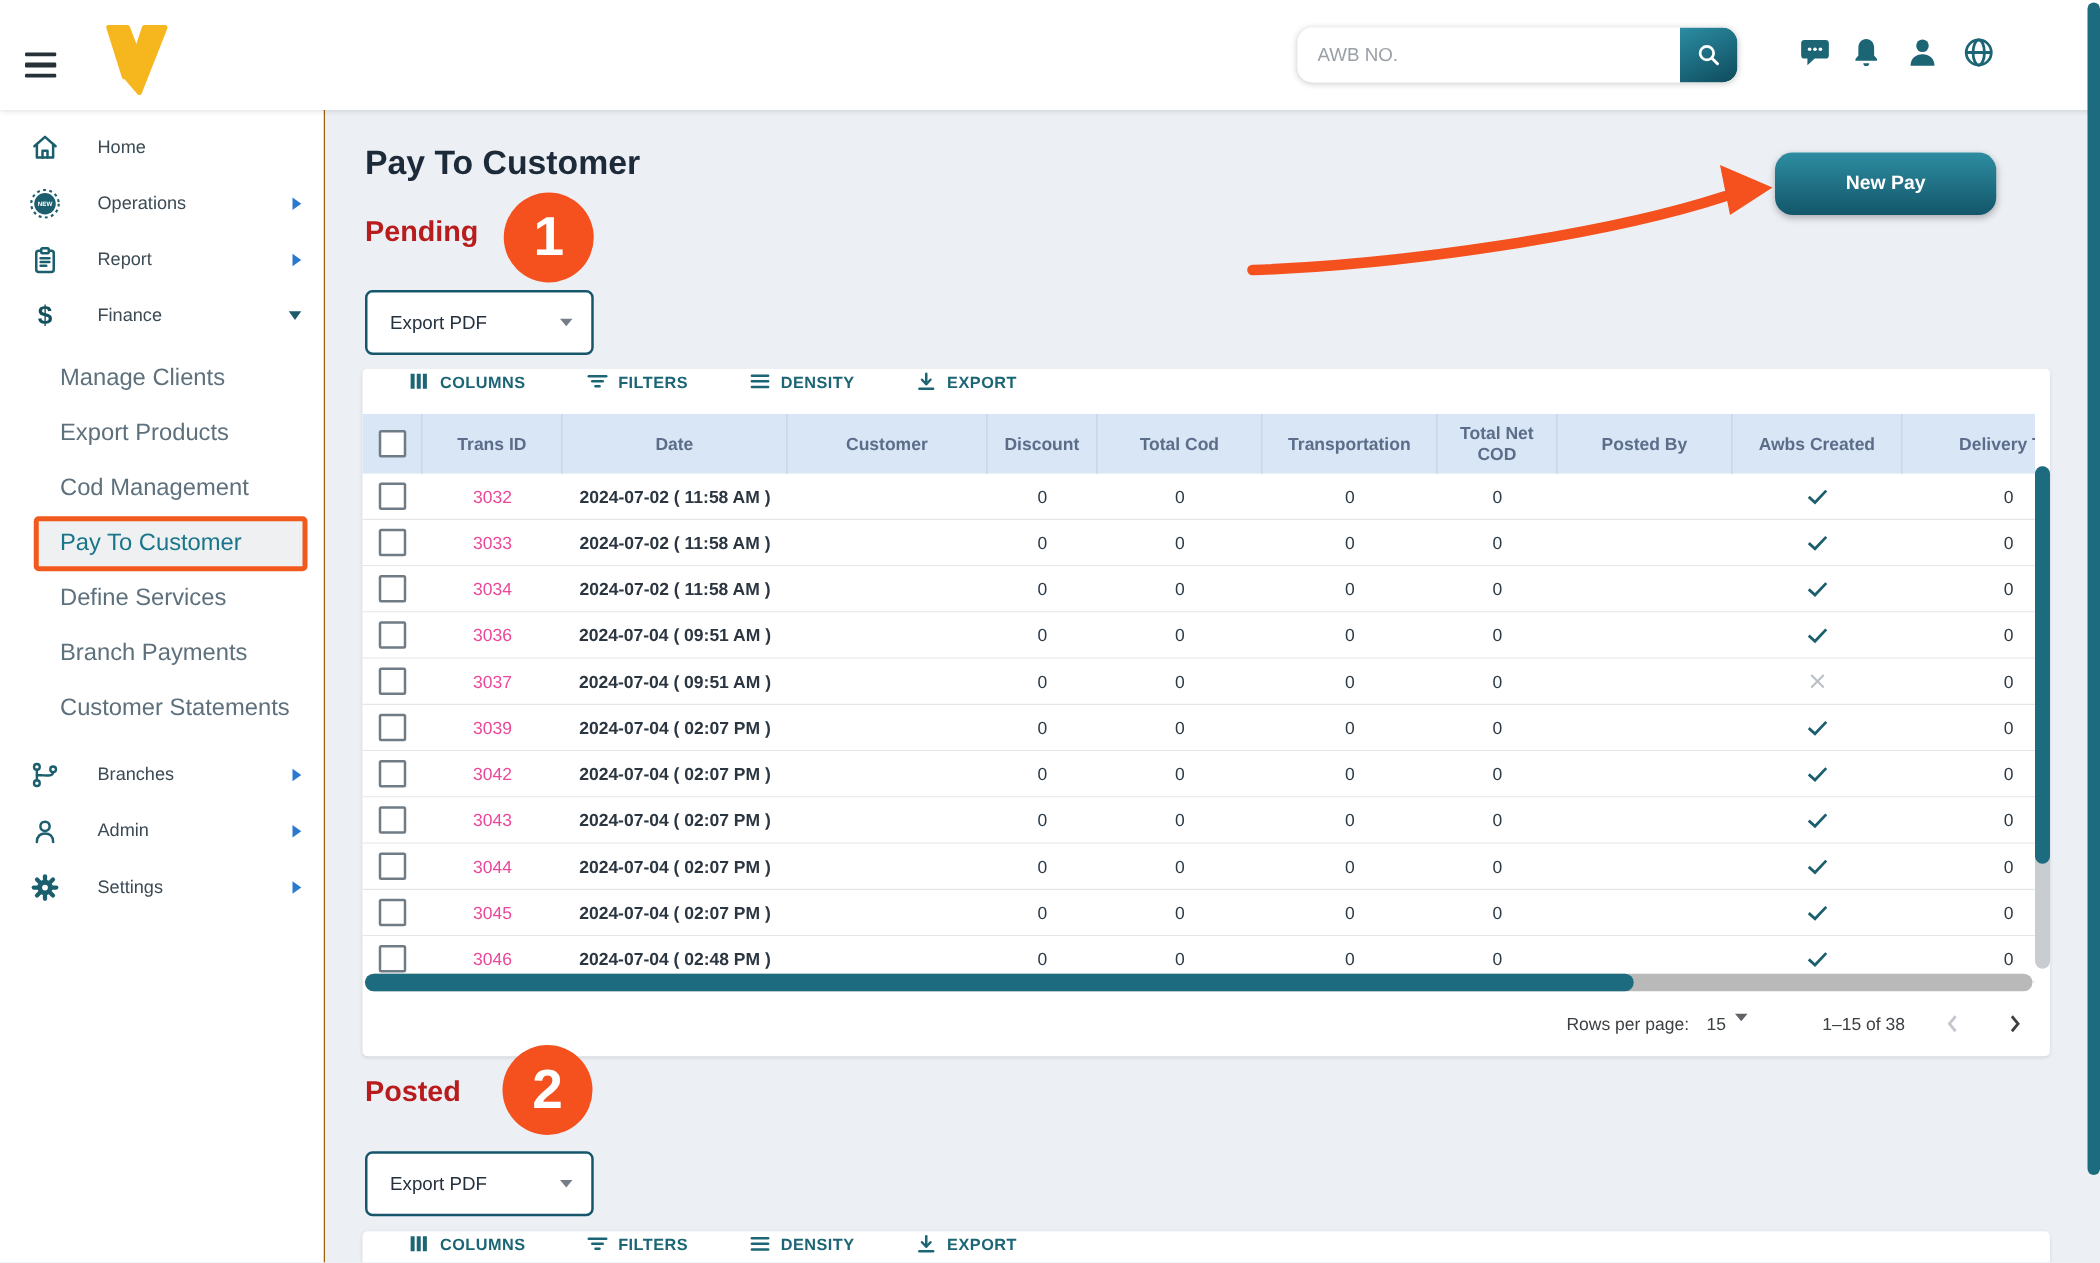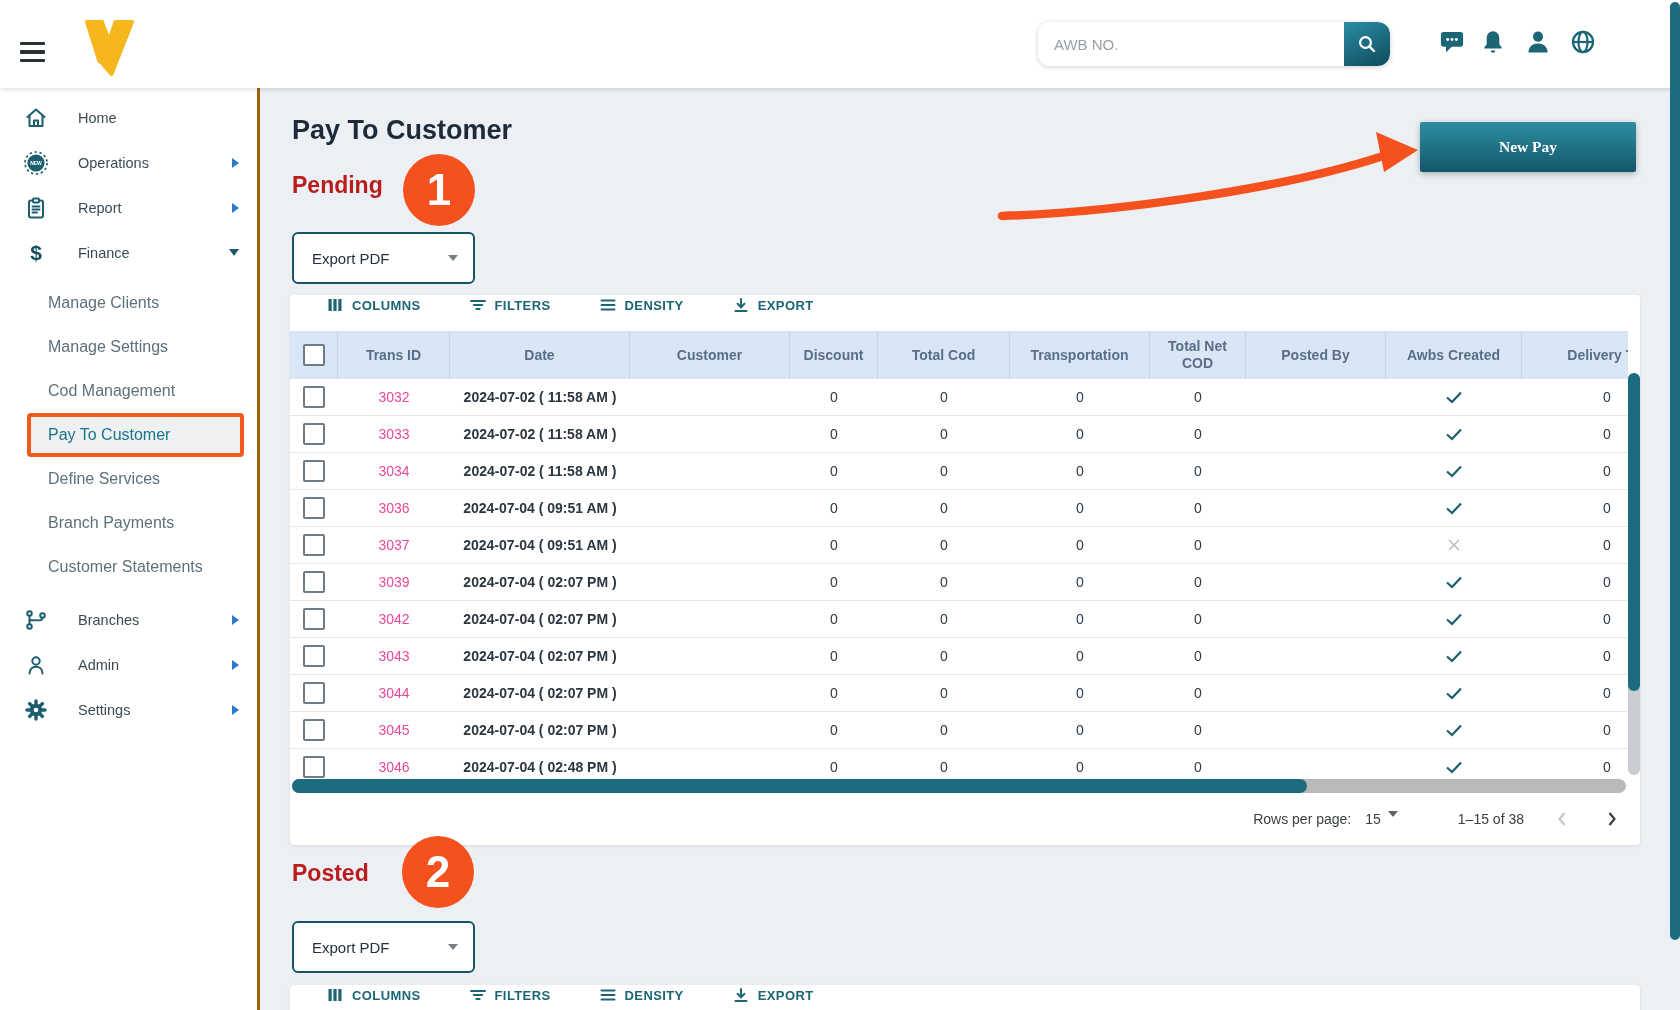--- a/index.html
+++ b/index.html
@@ -12,45 +12,45 @@
   .hamburger span{display:block;height:3.4px;background:#263238;border-radius:1px}
   .logo{position:absolute;left:82px;top:18px}
   .searchwrap{position:absolute;left:1038px;top:22px;width:352px;height:44px;background:#fff;border-radius:12px;box-shadow:0 1px 5px rgba(0,0,0,.20);display:flex;overflow:hidden}
   .searchwrap input{flex:1;border:none;outline:none;padding:0 16px;font-size:15px;color:#0f766e;font-family:"Liberation Sans",sans-serif;background:#fff}
   .searchwrap input::placeholder{color:#9aa0a6}
   .search-btn{width:46px;border:none;cursor:pointer;background:linear-gradient(155deg,#2c8da3 0%,#0e4a5c 100%);display:flex;align-items:center;justify-content:center;border-radius:0 12px 12px 0}
   .top-ic{position:absolute;top:28px;width:28px;height:28px;cursor:pointer}
   #ic-chat{left:1438px}#ic-bell{left:1479px}#ic-person{left:1524px}#ic-globe{left:1569px}
 
   
-  .sidebar{position:absolute;left:0;top:88px;width:260px;height:922px;background:#fff;border-right:3px solid #a16207;box-sizing:border-box;padding-top:7px;z-index:4}
+  .sidebar{position:absolute;left:0;top:88px;width:260px;height:922px;background:#fff;border-right:1px solid #a16207;box-sizing:border-box;padding-top:7px;z-index:4}
   .nav-item{height:45px;display:flex;align-items:center;padding:0 18px 0 22px;cursor:pointer}
   .nicon{width:28px;display:flex;justify-content:center;align-items:center}
   .nlabel{margin-left:28px;font-size:14.5px;color:#3b4a54;flex:1}
   .caret-right{width:0;height:0;border-left:7px solid #2a79cf;border-top:5px solid transparent;border-bottom:5px solid transparent}
   .caret-down{width:0;height:0;border-top:7px solid #1d5a6b;border-left:5px solid transparent;border-right:5px solid transparent}
   .subnav{padding:6px 0 4px}
-  .sub-item{height:44px;display:flex;align-items:center;padding-left:48px;font-size:16px;color:#5d707c;cursor:pointer;box-sizing:border-box}
+  .sub-item{height:44px;display:flex;align-items:center;padding-left:48px;font-size:19px;color:#5d707c;cursor:pointer;box-sizing:border-box}
   .sub-item.active{margin:0 13px 0 27px;padding-left:17px;border:4px solid #f2591d;border-radius:4px;background:#eef0f1;color:#19768a}
   .bottomnav{margin-top:4px}
   .dollar{font-size:21px;font-weight:bold;color:#14505e;line-height:1}
 
   
   .main{position:absolute;left:260px;top:88px;width:1420px;height:922px;background:#ecf0f4;overflow:hidden}
   .page-title{position:absolute;left:32px;top:26px;font-size:27px;line-height:32px;font-weight:700;color:#1c2a39;margin:0}
   .section-h{position:absolute;left:32px;font-size:23px;line-height:30px;font-weight:700;color:#b91c1c;margin:0}
   #pending-h{top:82px}
   #posted-h{top:770px}
   .badge{position:absolute;width:72px;height:72px;border-radius:50%;background:#f4511e;color:#fff;font-size:44px;font-weight:700;display:flex;align-items:center;justify-content:center}
   #badge1{left:143px;top:66px}
   #badge2{left:142px;top:748px}
   .export-btn{position:absolute;left:32px;width:183px;height:52px;background:#fff;border:2px solid #16566b;border-radius:6px;box-sizing:border-box;display:flex;align-items:center;justify-content:space-between;padding:0 15px 0 18px;font-size:15px;color:#24313e;cursor:pointer}
   #export1{top:144px}#export2{top:833px}
   .caret-sm{width:0;height:0;border-left:5px solid transparent;border-right:5px solid transparent;border-top:6px solid #757d86}
-  .newpay{position:absolute;left:1160px;top:34px;width:216px;height:50px;border:none;border-radius:2px;cursor:pointer;background:linear-gradient(180deg,#2e8da1 0%,#13566a 100%);box-shadow:0 2px 6px rgba(0,0,0,.28);color:#fff;font-size:15.5px;font-weight:700;font-family:Liberation Serif, serif}
+  .newpay{position:absolute;left:1160px;top:34px;width:177px;height:50px;border:none;border-radius:14px;cursor:pointer;background:linear-gradient(180deg,#2e8da1 0%,#13566a 100%);box-shadow:0 2px 6px rgba(0,0,0,.28);color:#fff;font-size:15.5px;font-weight:700;font-family:Liberation Sans, sans-serif}
   .arrow-svg{position:absolute;left:730px;top:42px;pointer-events:none}
 
   
   .card{position:absolute;left:30px;width:1350px;background:#fff;border-radius:4px;box-shadow:0 1px 3px rgba(0,0,0,.10);overflow:hidden}
   #card1{top:207px;height:550px}
   #card2{top:897px;height:120px}
   .tbar{height:36px;display:flex;align-items:flex-start;gap:36px;padding-left:30px}
   .tbar-btn{display:flex;align-items:center;gap:8px;color:#1b6575;font-size:13px;font-weight:700;letter-spacing:.4px;cursor:pointer;background:none;border:none;font-family:"Liberation Sans",sans-serif}
   .tclip{width:1338px;overflow:hidden}
   .thead{display:flex;height:48px;background:#d9e6f6;width:1460px}
@@ -167,21 +167,21 @@
     <div class="nav-item">
       <span class="nicon">
           <span class="dollar">$</span>
         </span>
       <span class="nlabel">Finance</span>
       <span class="caret-down"></span>
     </div>
 
     <div class="subnav">
       <div class="sub-item">Manage Clients</div>
-      <div class="sub-item">Manage Settings</div>
+      <div class="sub-item">Export Products</div>
       <div class="sub-item">Cod Management</div>
       <div class="sub-item active">Pay To Customer</div>
       <div class="sub-item">Define Services</div>
       <div class="sub-item">Branch Payments</div>
       <div class="sub-item">Customer Statements</div>
     </div>
 
     <div class="bottomnav">
       <div class="nav-item">
         <span class="nicon">

